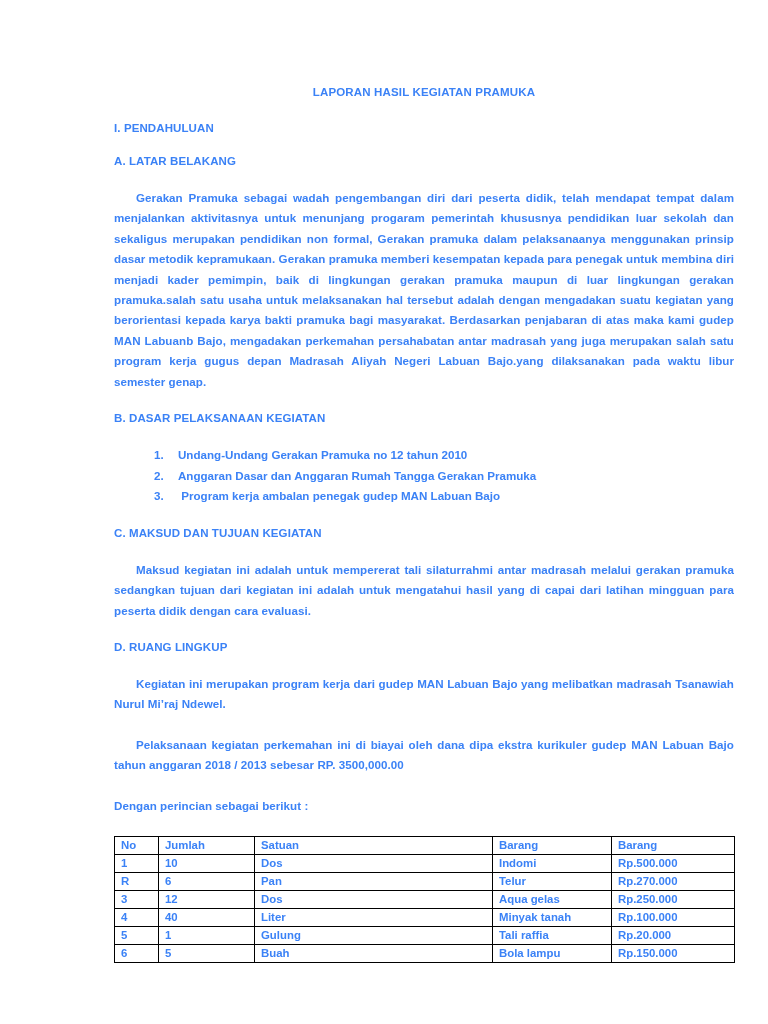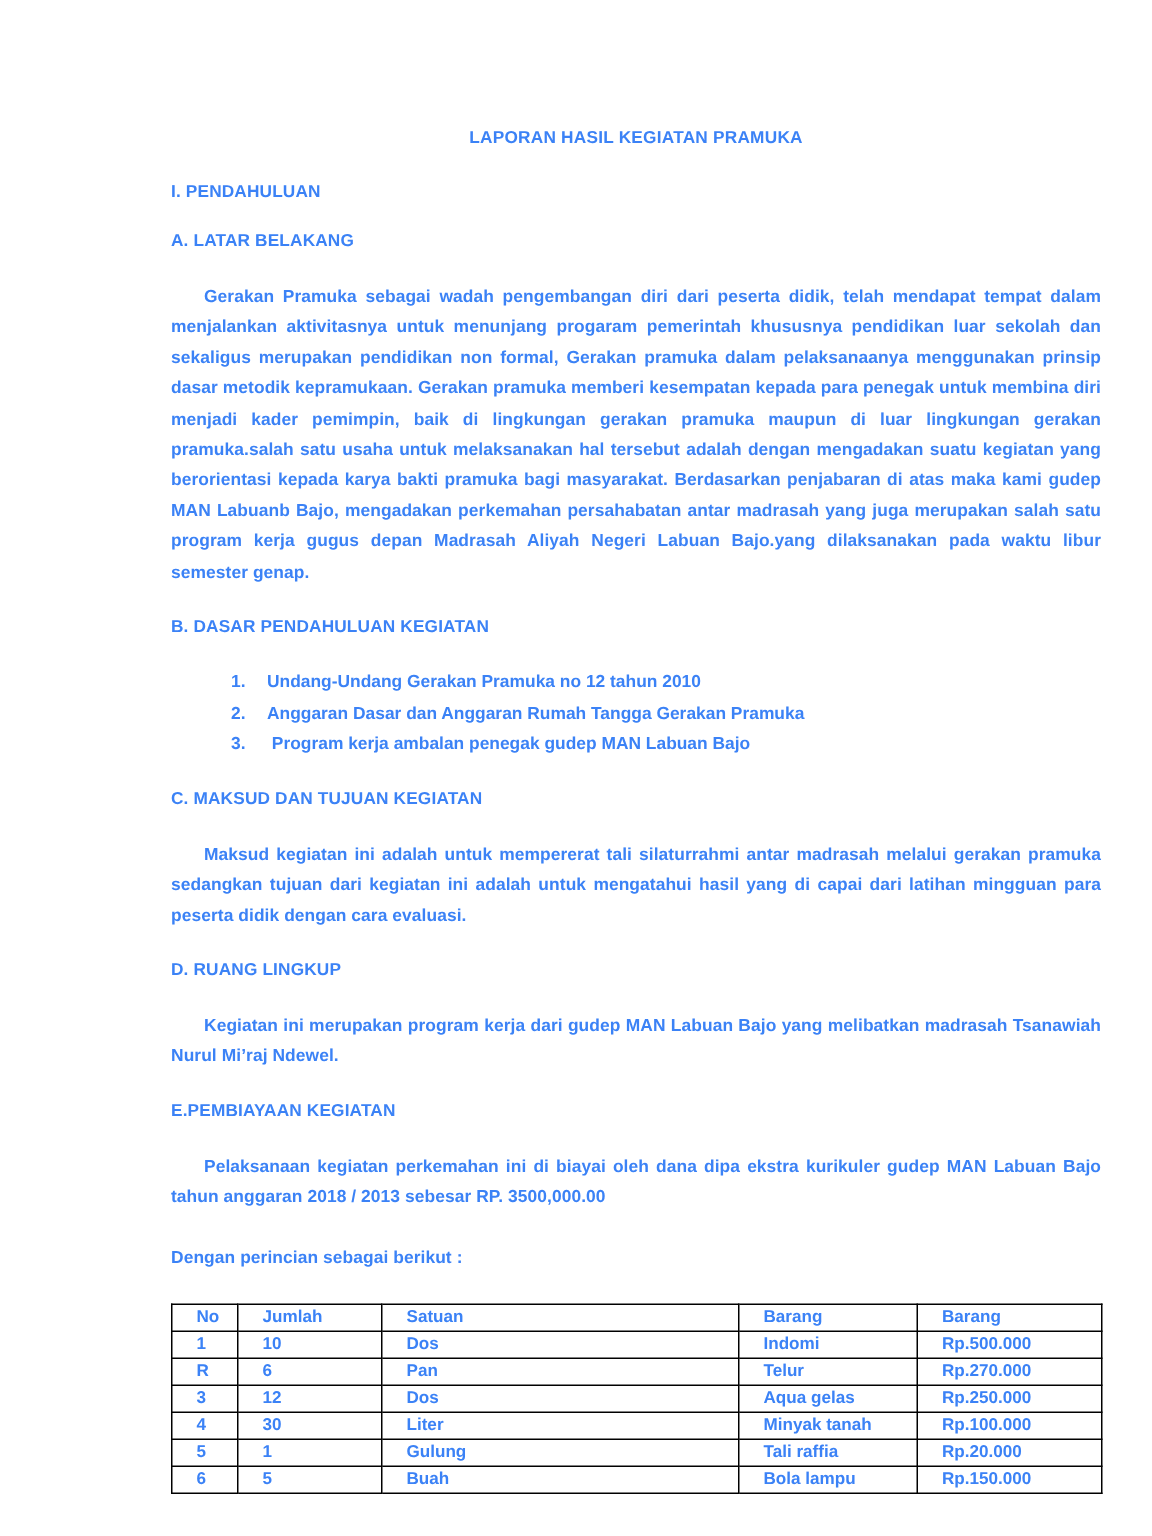--- a/index.html
+++ b/index.html
@@ -73,21 +73,21 @@
     border-collapse: collapse;
     width: 620px;
     margin-top: 4px;
     table-layout: fixed;
   }
   .budget-table td {
     border: 1px solid #000000;
     font-weight: bold;
     font-size: 11.4px;
     line-height: 15px;
-    padding: 1px 0 1px 16px;
+    padding: 1px 0 1px 6px;
     height: 15px;
     vertical-align: middle;
     overflow: hidden;
     white-space: nowrap;
   }
   .col-no    { width: 44px; }
   .col-jml   { width: 96px; }
   .col-sat   { width: 238px; }
   .col-brg   { width: 119px; }
   .col-hrg   { width: 123px; }
@@ -99,21 +99,21 @@
   <div class="doc">
 
     <div class="doc-title">LAPORAN HASIL KEGIATAN PRAMUKA</div>
 
     <div class="heading">I. PENDAHULUAN</div>
 
     <div class="heading">A. LATAR BELAKANG</div>
 
     <p class="para">Gerakan  Pramuka sebagai wadah pengembangan diri dari peserta didik, telah mendapat tempat dalam menjalankan aktivitasnya untuk menunjang progaram pemerintah khususnya pendidikan luar sekolah dan sekaligus merupakan pendidikan non formal, Gerakan pramuka dalam pelaksanaanya menggunakan prinsip dasar metodik kepramukaan. Gerakan pramuka memberi kesempatan kepada para penegak untuk membina diri menjadi kader pemimpin, baik di lingkungan gerakan pramuka maupun di luar lingkungan gerakan pramuka.salah satu usaha untuk melaksanakan hal tersebut adalah dengan mengadakan suatu kegiatan yang berorientasi kepada karya bakti pramuka bagi masyarakat. Berdasarkan penjabaran di atas maka kami gudep MAN Labuanb Bajo, mengadakan perkemahan persahabatan antar madrasah yang juga merupakan salah satu program kerja gugus depan Madrasah Aliyah Negeri Labuan Bajo.yang dilaksanakan pada waktu libur semester genap.</p>
 
-    <div class="heading">B. DASAR PENDAHULUAN KEGIATAN</div>
+    <div class="heading">B. DASAR PELAKSANAAN KEGIATAN</div>
 
     <ol class="list">
       <li class="list-item">
         <span class="list-num">1.</span>
         <span class="list-text">Undang-Undang Gerakan Pramuka no 12 tahun 2010</span>
       </li>
       <li class="list-item">
         <span class="list-num">2.</span>
         <span class="list-text">Anggaran Dasar dan Anggaran Rumah Tangga Gerakan Pramuka</span>
       </li>
@@ -124,21 +124,20 @@
     </ol>
 
     <div class="heading">C. MAKSUD DAN TUJUAN  KEGIATAN</div>
 
     <p class="para">Maksud kegiatan ini adalah untuk mempererat tali silaturrahmi antar madrasah melalui gerakan pramuka sedangkan tujuan dari kegiatan ini adalah untuk mengatahui hasil yang di capai dari latihan mingguan para peserta didik dengan cara evaluasi.</p>
 
     <div class="heading">D. RUANG LINGKUP</div>
 
     <p class="para">Kegiatan ini merupakan program kerja dari gudep MAN Labuan Bajo yang melibatkan madrasah Tsanawiah  Nurul Mi’raj Ndewel.</p>
 
-    <div class="heading">E.PEMBIAYAAN KEGIATAN</div>
 
     <p class="para">Pelaksanaan kegiatan perkemahan ini di biayai oleh dana dipa ekstra kurikuler gudep MAN Labuan Bajo tahun anggaran 2018 / 2013  sebesar RP. 3500,000.00</p>
 
     <p class="para noindent">Dengan  perincian sebagai berikut :</p>
 
 
     <table class="budget-table">
       <colgroup>
         <col class="col-no">
           <col class="col-jml">
@@ -170,21 +169,21 @@
         </tr>
         <tr>
           <td>3</td>
           <td>12</td>
           <td>Dos</td>
           <td>Aqua gelas</td>
           <td>Rp.250.000</td>
         </tr>
         <tr>
           <td>4</td>
-          <td>30</td>
+          <td>40</td>
           <td>Liter</td>
           <td>Minyak tanah</td>
           <td>Rp.100.000</td>
         </tr>
         <tr>
           <td>5</td>
           <td>1</td>
           <td>Gulung</td>
           <td>Tali raffia</td>
           <td>Rp.20.000</td>

